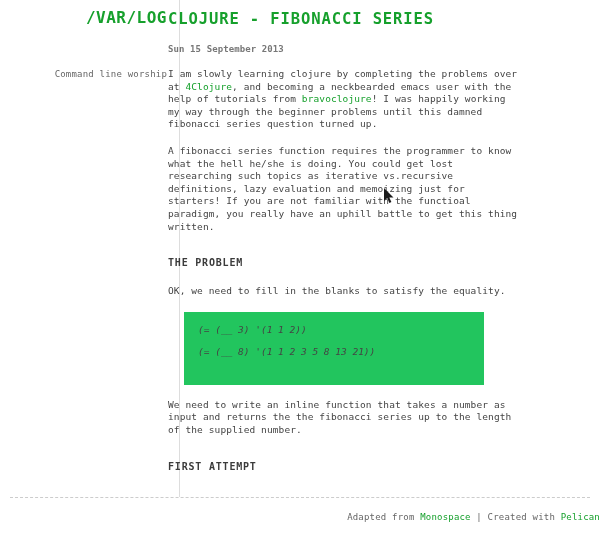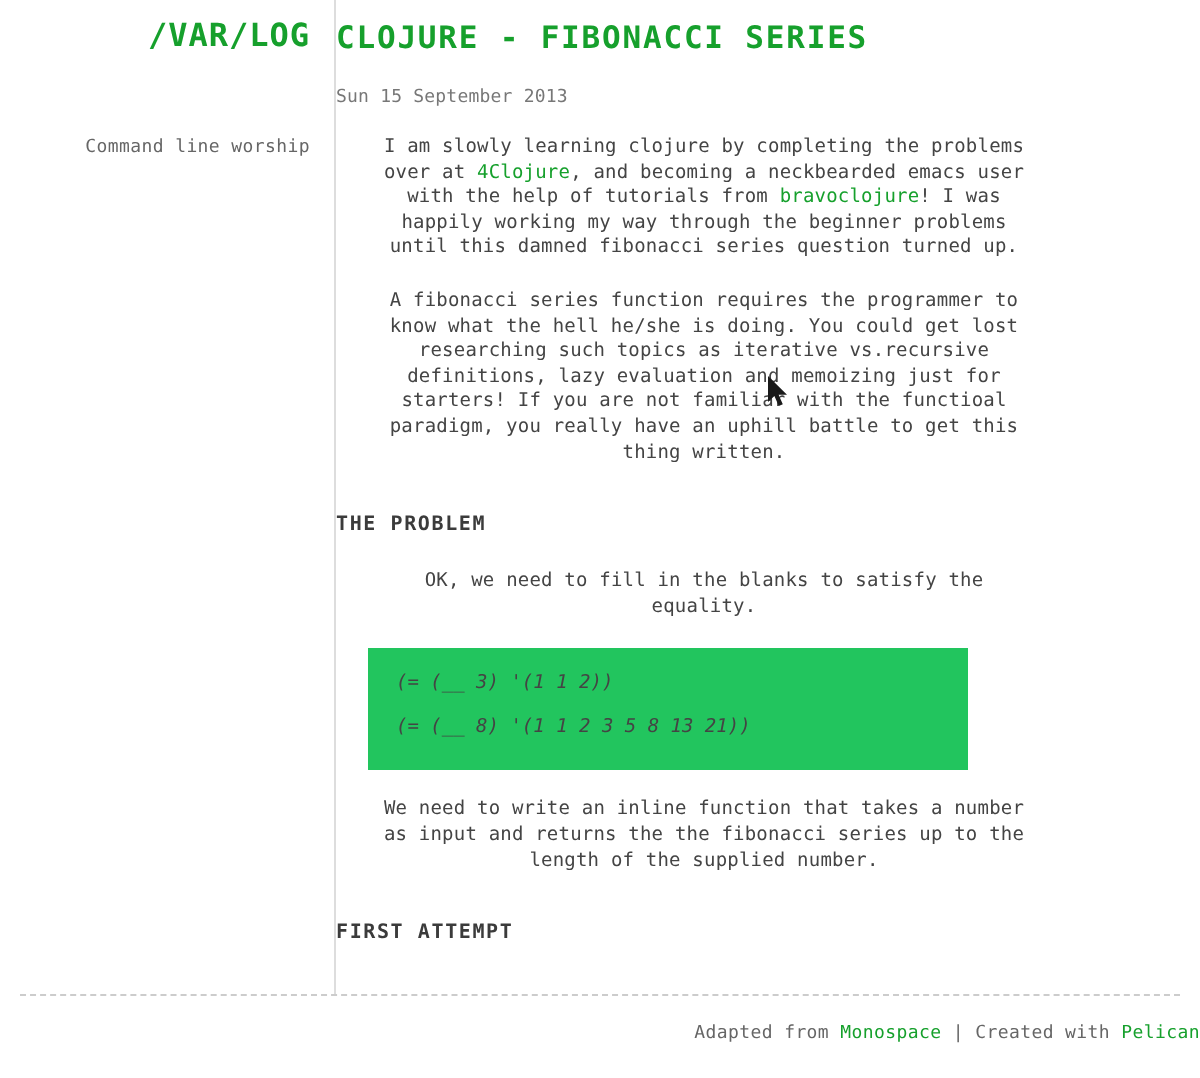--- a/index.html
+++ b/index.html
@@ -16,21 +16,21 @@
   }
   .page {
     position: relative;
     width: 600px;
     height: 539px;
     box-sizing: border-box;
   }
   
   .sidebar {
     position: absolute;
-    left: 0;
+    left: 12px;
     top: 0;
     width: 168px;
     height: 497px;
     box-sizing: border-box;
     border-right: 1px solid #dddddd;
     padding-top: 8px;
   }
   .site-title {
     text-align: right;
     padding-right: 12px;
@@ -72,28 +72,29 @@
   }
   .post-title a {
     color: #16a02c;
     text-decoration: none;
   }
   .post-date {
     margin-top: 14px;
     font-size: 9px;
     color: #777777;
     letter-spacing: 0.1px;
+    font-weight: bold;
   }
   p.body-text {
     font-size: 9.5px;
     line-height: 12.6px;
     color: #444444;
-    margin: 14px 0 0 16px;
+    margin: 14px 0 0 0;
     letter-spacing: 0.1px;
-    text-align: center;
+    text-align: left;
   }
   p.body-text a {
     color: #16a02c;
     text-decoration: none;
   }
   h2.section-heading {
     font-size: 10px;
     font-weight: bold;
     letter-spacing: 0.8px;
     color: #3b3b3b;
@@ -109,21 +110,21 @@
   }
   .code-line {
     font-size: 9.5px;
     line-height: 11px;
     color: #444444;
     font-style: italic;
     margin-bottom: 11px;
     white-space: pre;
   }
   .code-line:last-child {
-    margin-bottom: 4px;
+    margin-bottom: 16px;
   }
   
   .footer-divider {
     position: absolute;
     left: 10px;
     top: 497px;
     width: 580px;
     border-top: 1px dashed #cccccc;
   }
   .footer {

